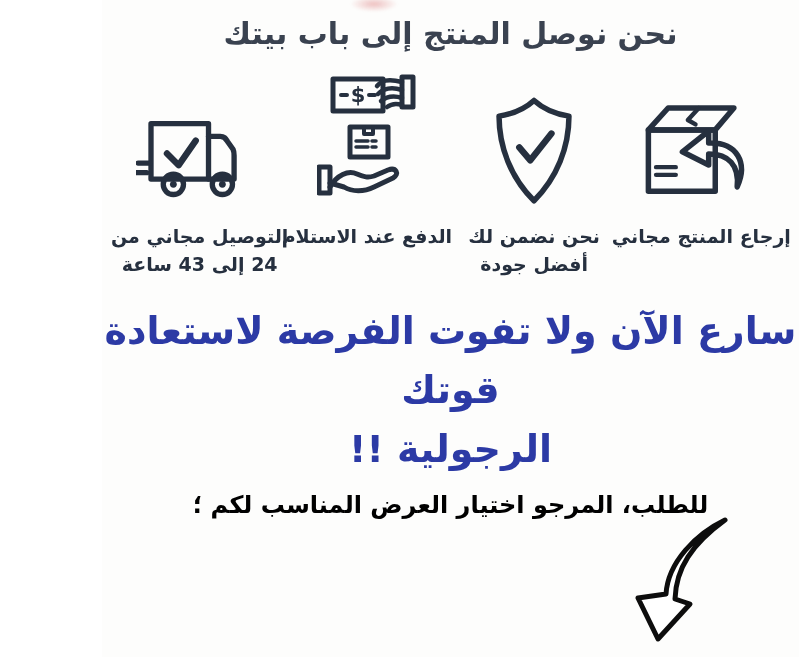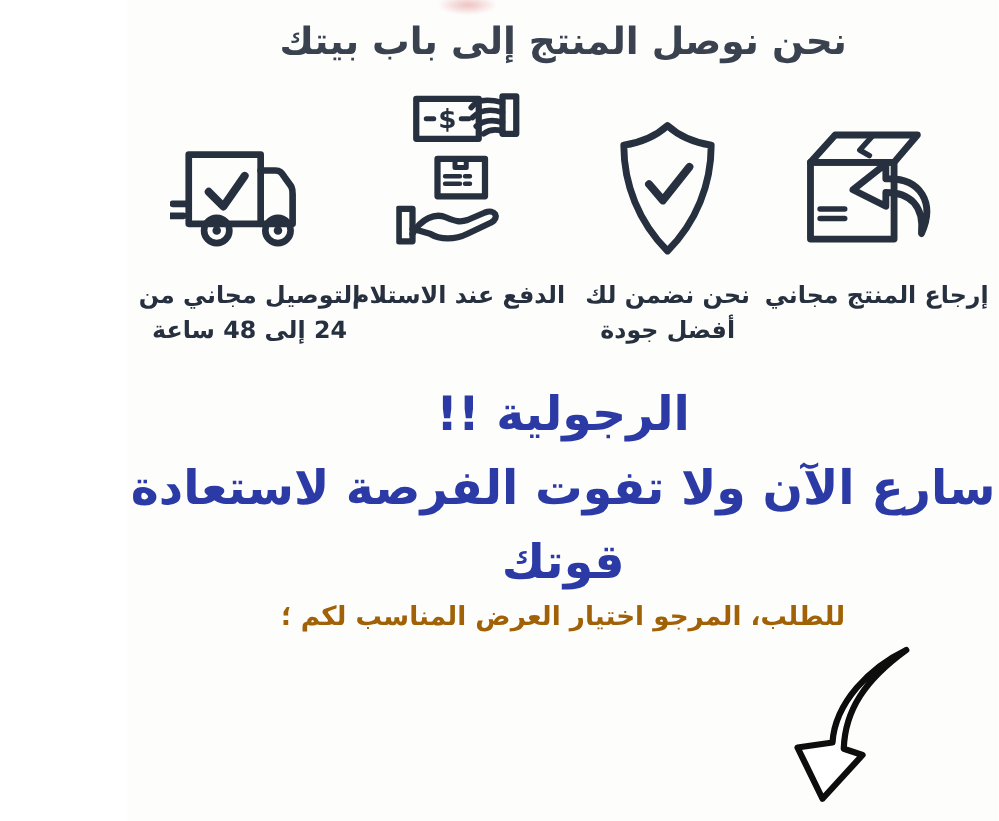--- a/index.html
+++ b/index.html
@@ -46,24 +46,24 @@
     white-space:nowrap;
   }
   .headline {
     margin-top:24px;
     text-align:center;
     font-size:38px; font-weight:bold;
     color:#2c3aa5;
     line-height:1.55;
   }
   .instruction {
-    margin-top:2px;
+    margin-top:12px;
     text-align:center;
-    font-size:21px; font-weight:bold;
-    color:#a16207;
+    font-size:24px; font-weight:bold;
+    color:#000000;
   }
   .arrow {
     position:absolute; left:516px; top:512px;
   }
 </style>
 </head>
 <body>
 
 <div class="page">
 
@@ -129,29 +129,29 @@
           <path d="M68 22 H79 C83 22 84 24 86 27 L91 34 C92 36 92 37 92 40 V62 H68" stroke-width="5"></path>
           <circle cx="35" cy="67" r="9.5" stroke-width="5"></circle>
           <circle cx="35" cy="67" r="3.2" class="fill"></circle>
           <circle cx="81" cy="67" r="9.5" stroke-width="5"></circle>
           <circle cx="81" cy="67" r="3.2" class="fill"></circle>
           <path d="M2 47 H13 M0 56 H10" stroke-width="5"></path>
         </svg>
       </div>
       <div class="label">
         <span>التوصيل مجاني من</span><br>
-        <span>24 إلى 48 ساعة</span>
+        <span>24 إلى 43 ساعة</span>
       </div>
     </div>
 
   </div>
 
   <div class="headline">
+    <div>سارع الآن ولا تفوت الفرصة لاستعادة قوتك</div>
     <div>الرجولية !!</div>
-    <div>سارع الآن ولا تفوت الفرصة لاستعادة قوتك</div>
   </div>
 
   <div class="instruction">للطلب، المرجو اختيار العرض المناسب لكم ؛</div>
 
   <svg class="arrow" width="120" height="140" viewBox="0 0 120 140">
     <path d="M107 8 C 78 22 50 50 48 82 L 20 86 L 40 127 L 72 92 L 57 87 C 58 56 74 32 107 8 Z" fill="#ffffff" stroke="#0d0d0d" stroke-width="5" stroke-linejoin="round"></path>
   </svg>
 
 </div>
 

